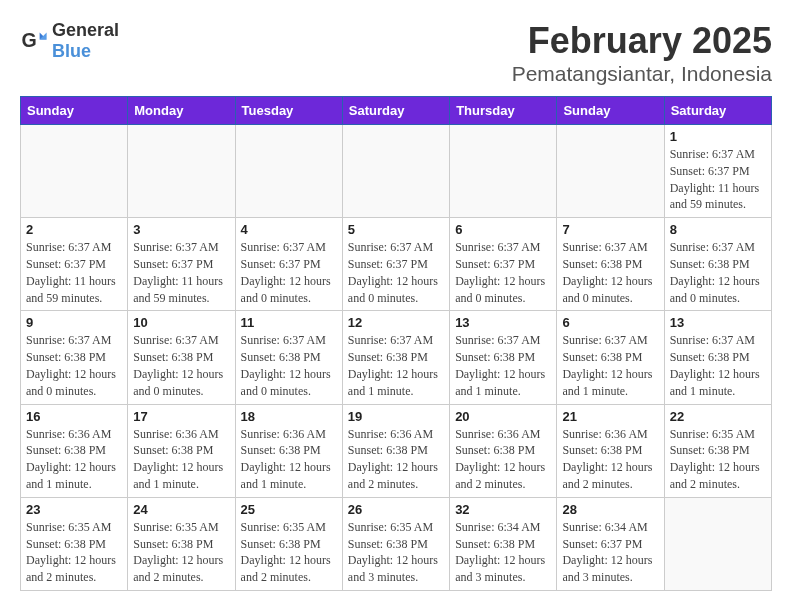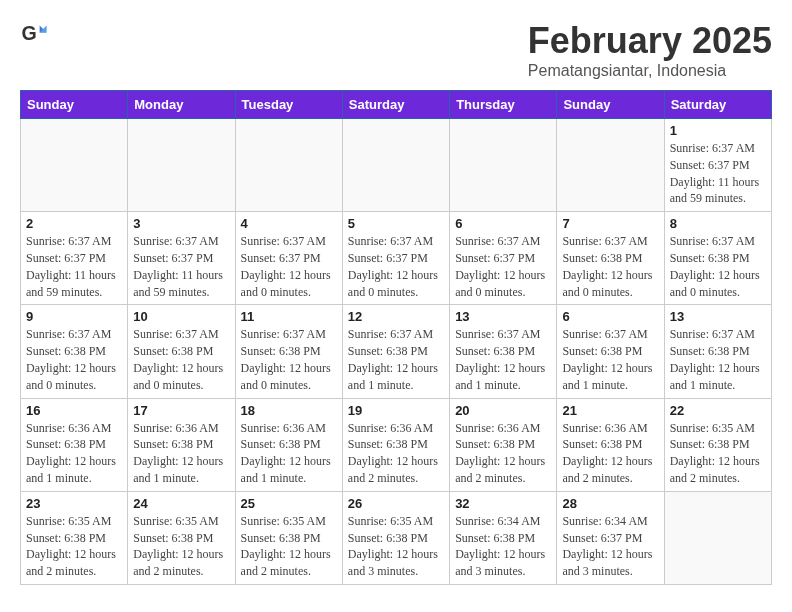--- a/index.html
+++ b/index.html
@@ -19,28 +19,29 @@
     .logo {
       display: flex;
       align-items: center;
       gap: 4px;
     }
     .logo-icon {
       width: 28px;
       height: 28px;
     }
     .title-area {
+      text-align: right;
     }
     .month-title {
       font-size: 36px;
       font-weight: bold;
       color: #333;
     }
     .location-title {
-      font-size: 16px;
+      font-size: 21px;
       color: #555;
     }
     .calendar {
       width: 100%;
       border-collapse: collapse;
       font-size: 11px;
     }
     .calendar th {
       background-color: #6d28d9;
       color: #fff;
@@ -78,20 +79,24 @@
 </head>
 <body>
 
 <div class="header-area">
   <div class="logo">
     <svg class="logo-icon" viewBox="0 0 40 40" xmlns="http://www.w3.org/2000/svg">
       <text x="2" y="28" font-size="28" font-weight="bold" fill="#333">G</text>
       <polygon points="28,8 38,18 28,18" fill="#3a7bd5"></polygon>
       <polygon points="28,18 38,18 38,8" fill="#5a9de8"></polygon>
     </svg>
+    <div>
+      <span style="font-size:18px;font-weight:bold;color:#333;">General</span><br>
+      <span style="font-size:18px;font-weight:bold;color:#4a90d9;">Blue</span>
+    </div>
   </div>
   <div class="title-area">
     <div class="month-title">February 2025</div>
     <div class="location-title">Pematangsiantar, Indonesia</div>
   </div>
 </div>
 
 <table class="calendar">
   <thead>
     <tr>

